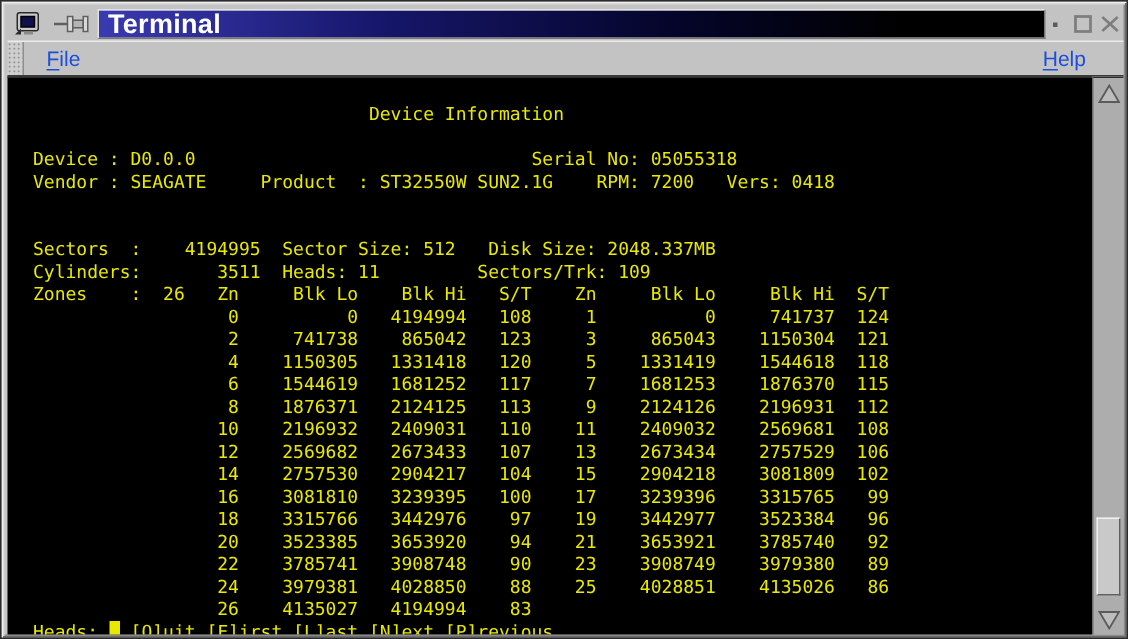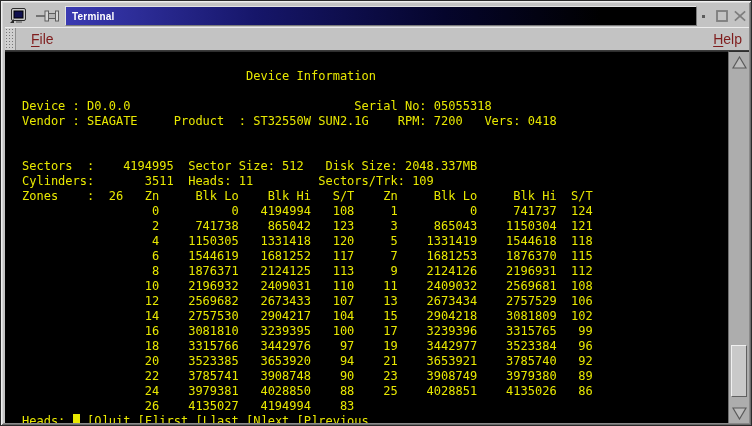--- a/index.html
+++ b/index.html
@@ -18,43 +18,43 @@
     position:absolute;left:4px;top:4px;width:744px;height:22px;
     display:flex;align-items:center;
   }
   .app-icon{width:26px;height:20px;display:flex;align-items:center;justify-content:center;}
   .pin-icon{width:34px;height:20px;display:flex;align-items:center;justify-content:center;}
   .title-panel{
     flex:1;height:20px;display:flex;align-items:center;
     background:linear-gradient(90deg,#3a3ab2 0%,#16166a 30%,#05052c 60%,#000 85%);
     border:1px solid #e2e2e2;border-bottom-color:#7a7a7a;border-right-color:#7a7a7a;
   }
-  .title-text{color:#fff;font-weight:bold;font-size:10px;padding-left:6px;letter-spacing:.2px;}
+  .title-text{color:#fff;font-weight:bold;font-size:18px;padding-left:6px;letter-spacing:.2px;}
   .win-buttons{width:52px;height:20px;display:flex;align-items:center;justify-content:flex-end;gap:4px;padding-right:2px;}
   .win-btn{display:flex;align-items:center;justify-content:center;width:14px;height:16px;cursor:default;}
   
   .menubar{
     position:absolute;left:4px;top:26px;width:744px;height:24px;
     background:var(--chrome,#c3c3c3);
     border-top:1px solid #ececec;
     border-bottom:1px solid #3a3a3a;
     display:flex;align-items:center;
-    font-size:14px;color:#7f1d1d;
+    font-size:14px;color:#1d4ed8;
   }
   .grip{
     width:11px;height:22px;margin-right:10px;
     background-image:radial-gradient(#777 26%, rgba(0,0,0,0) 30%);
     background-size:3px 3px;background-color:#cfcfcf;
     border-right:1px solid #8f8f8f;
   }
   .menu-item{padding:2px 5px;}
   .menu-item u{text-decoration:underline;text-underline-offset:2px;}
   #menu-options{margin-left:22px;margin-top:40px;}
   .menu-spacer{flex:1;}
-  #menu-help{margin-right:2px;}
+  #menu-help{margin-right:20px;}
   
   .terminal{
     position:absolute;left:4px;top:50px;width:723px;height:372px;
     background:var(--term-bg,#000);
     border-top:1px solid #2e2e2e;
     overflow:hidden;
   }
   #screen{
     margin:14px;padding:3px 0 0 3px;
     font-family:"DejaVu Sans Mono", monospace;

